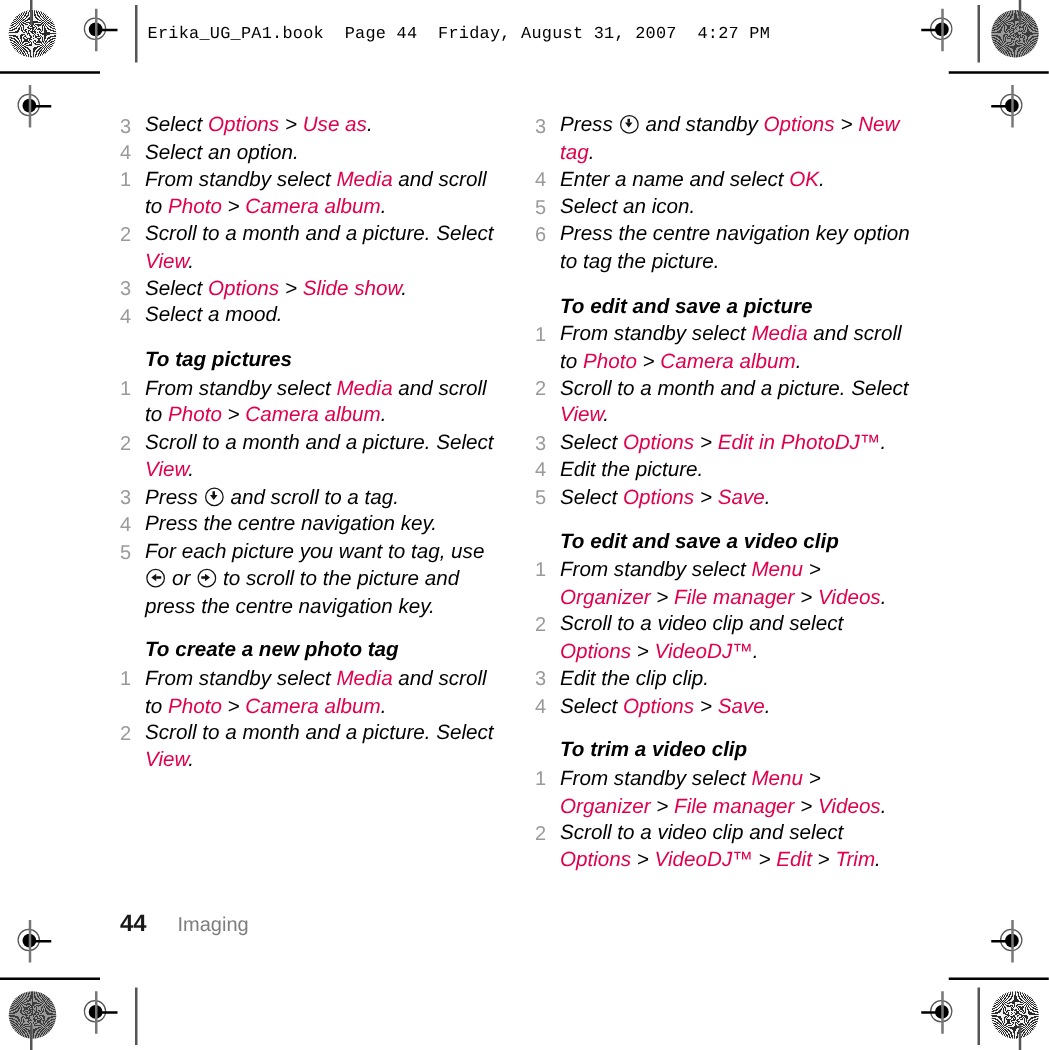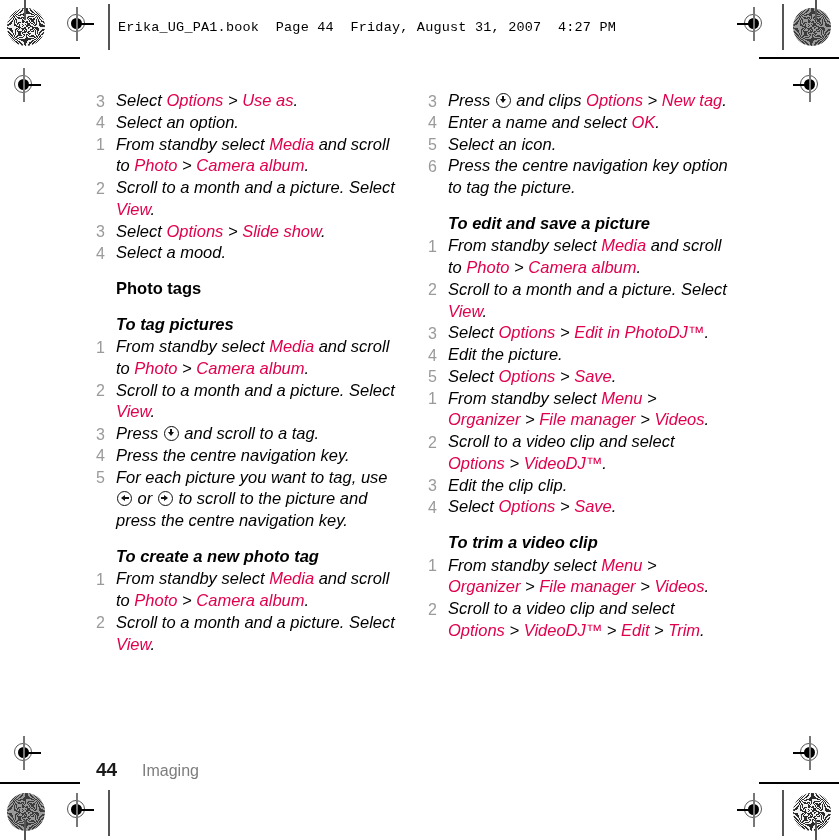--- a/index.html
+++ b/index.html
@@ -210,21 +210,20 @@
     background: #111;
   }
 
   
   .footer {
     position: absolute;
     left: 96px;
     top: 729px;
     display: flex;
     align-items: baseline;
-    margin-top: 30px;
   }
   .footer .pgnum {
     font-size: 19px;
     font-weight: bold;
     color: #1a1a1a;
     width: 46px;
   }
   .footer .chap {
     font-size: 16px;
     color: #7d7d7d;
@@ -335,21 +334,20 @@
     <div class="step">
       <span class="num">3</span>
       <span class="txt"><span>Select </span><span class="pink">Options</span><span class="gt"> &gt; </span><span class="pink">Slide show</span><span>.</span></span>
     </div>
 
     <div class="step">
       <span class="num">4</span>
       <span class="txt">Select a mood.</span>
     </div>
 
-    <div class="h-bold">Photo tags</div>
 
     <div class="h-sub">To tag pictures</div>
 
     <div class="step">
       <span class="num">1</span>
       <span class="txt"><span>From standby select </span><span class="pink">Media</span><span> and scroll to </span><span class="pink">Photo</span><span class="gt"> &gt; </span><span class="pink">Camera album</span><span>.</span></span>
     </div>
 
     <div class="step">
       <span class="num">2</span>
@@ -382,21 +380,21 @@
       <span class="num">2</span>
       <span class="txt"><span>Scroll to a month and a picture. Select </span><span class="pink">View</span><span>.</span></span>
     </div>
 
   </div>
 
   <div class="col col-right">
 
     <div class="step">
       <span class="num">3</span>
-      <span class="txt"><span>Press </span><span class="navkey down"><i></i></span><span> and clips </span><span class="pink">Options</span><span class="gt"> &gt; </span><span class="pink">New tag</span><span>.</span></span>
+      <span class="txt"><span>Press </span><span class="navkey down"><i></i></span><span> and standby </span><span class="pink">Options</span><span class="gt"> &gt; </span><span class="pink">New tag</span><span>.</span></span>
     </div>
 
     <div class="step">
       <span class="num">4</span>
       <span class="txt"><span>Enter a name and select </span><span class="pink">OK</span><span>.</span></span>
     </div>
 
     <div class="step">
       <span class="num">5</span>
       <span class="txt">Select an icon.</span>
@@ -428,20 +426,21 @@
     <div class="step">
       <span class="num">4</span>
       <span class="txt">Edit the picture.</span>
     </div>
 
     <div class="step">
       <span class="num">5</span>
       <span class="txt"><span>Select </span><span class="pink">Options</span><span class="gt"> &gt; </span><span class="pink">Save</span><span>.</span></span>
     </div>
 
+    <div class="h-sub">To edit and save a video clip</div>
 
     <div class="step">
       <span class="num">1</span>
       <span class="txt"><span>From standby select </span><span class="pink">Menu</span><span class="gt"> &gt; </span><span class="pink">Organizer</span><span class="gt"> &gt; </span><span class="pink">File manager</span><span class="gt"> &gt; </span><span class="pink">Videos</span><span>.</span></span>
     </div>
 
     <div class="step">
       <span class="num">2</span>
       <span class="txt"><span>Scroll to a video clip and select </span><span class="pink">Options</span><span class="gt"> &gt; </span><span class="pink">VideoDJ™</span><span>.</span></span>
     </div>

